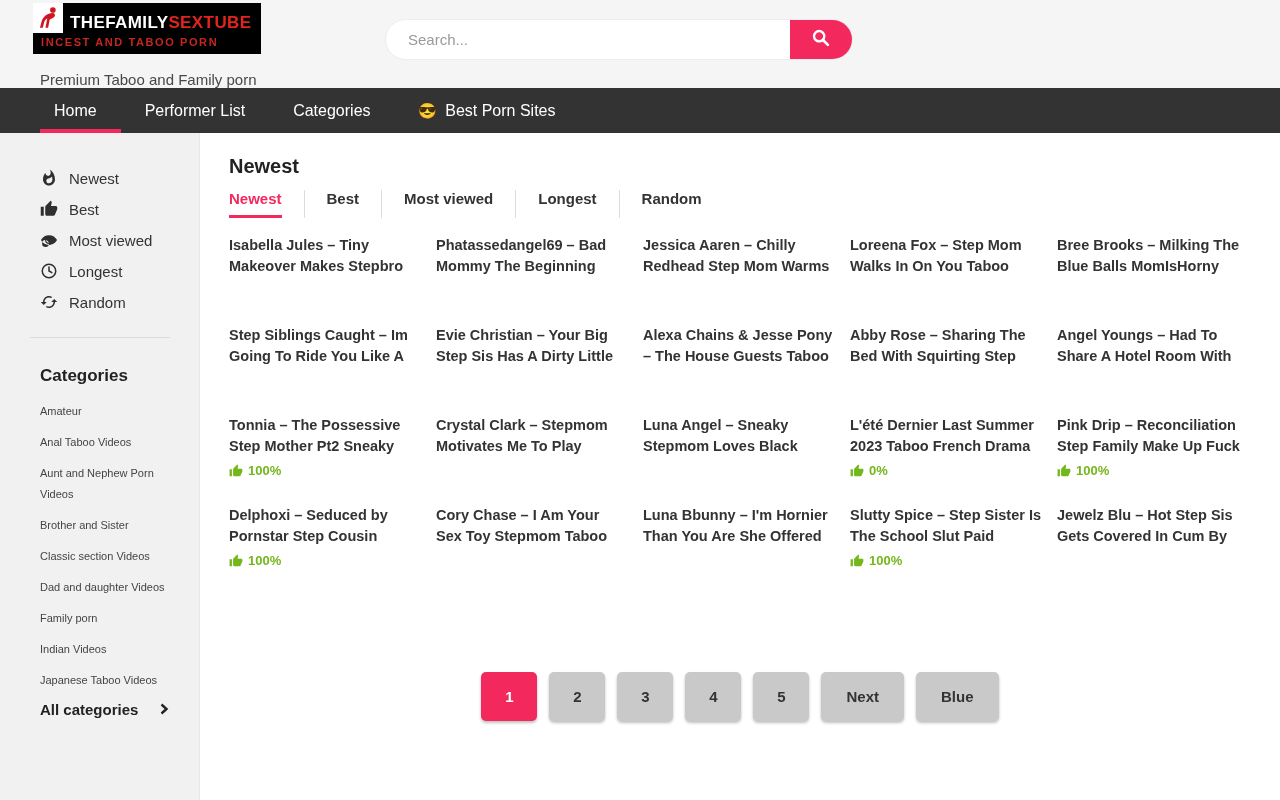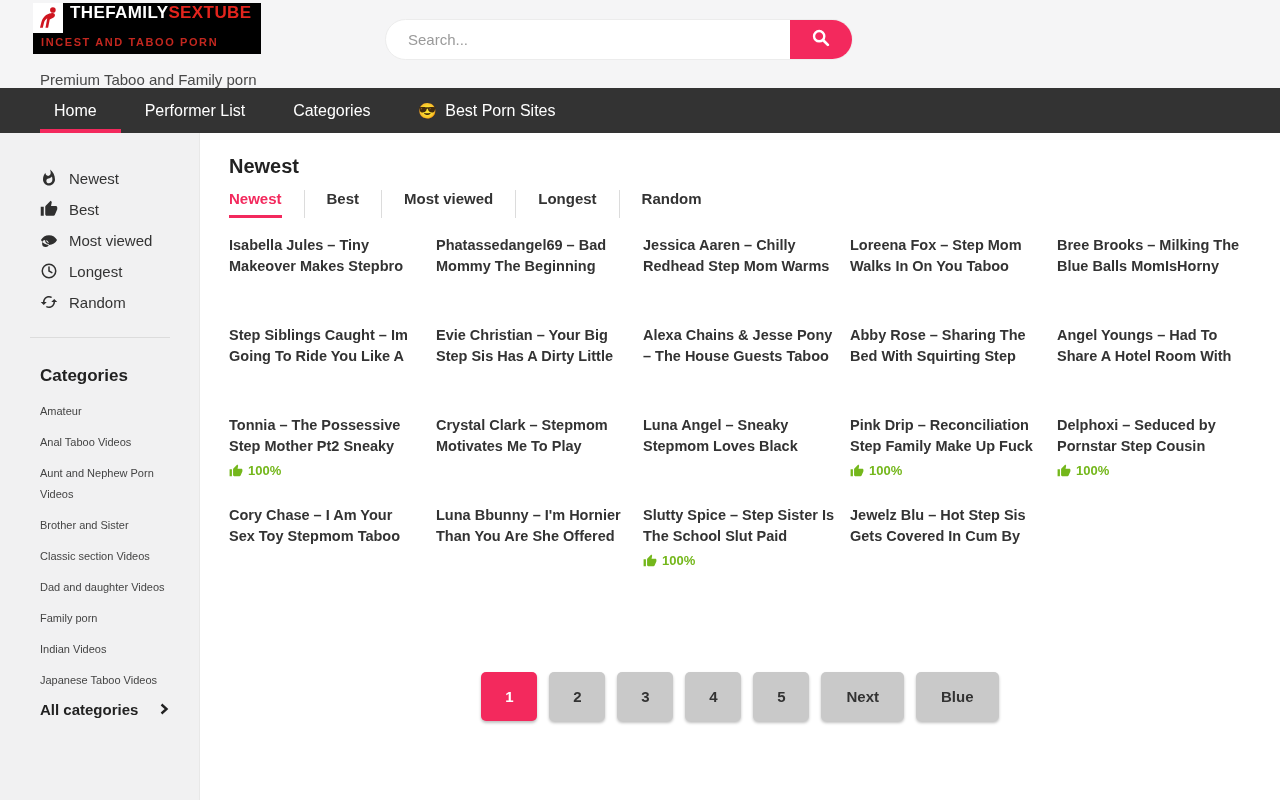--- a/index.html
+++ b/index.html
@@ -10,21 +10,21 @@
   }
   *{box-sizing:border-box;}
   html,body{margin:0;padding:0;}
   body{
     width:1280px;height:800px;overflow:hidden;background:#fff;
     font-family:"Liberation Sans",sans-serif;color:#333;
   }
   
   header{position:relative;height:88px;background:#f5f5f6;}
   .logo{position:absolute;left:33px;top:3px;background:#000;display:inline-flex;flex-direction:column;cursor:pointer;}
-  .logo-top{display:flex;align-items:flex-start;}
+  .logo-top{display:flex;align-items:flex-end;}
   .logo-mark{width:30px;height:30px;background:#fff;display:flex;align-items:center;justify-content:center;flex:0 0 30px;}
   .logo-mark svg{width:26px;height:26px;fill:#cf1520;}
   .logo-title{font-weight:bold;font-size:17px;letter-spacing:.4px;color:#fff;padding:0 10px 0 7px;white-space:nowrap;}
   .logo-title .red{color:var(--logored);}
   .logo-sub{color:#c3271f;font-weight:bold;font-size:11px;letter-spacing:1.6px;padding:3px 8px 6px 8px;white-space:nowrap;}
   .tagline{position:absolute;left:40px;top:71px;font-size:15px;color:#484848;}
   .searchbar{position:absolute;left:385px;top:19px;width:468px;height:41px;display:flex;
     background:#fff;border:1px solid #ececec;border-radius:21px;overflow:hidden;}
   .searchbar input{flex:1;border:none;outline:none;padding:0 22px;font-size:15px;color:#555;background:transparent;font-family:inherit;}
   .searchbar input::placeholder{color:#9a9a9a;}
@@ -236,20 +236,31 @@
             <span>100%</span>
           </div>
         </div>
         <div class="video-card">
           <div class="video-title">Crystal Clark – Stepmom Motivates Me To Play Better</div>
         </div>
         <div class="video-card">
           <div class="video-title">Luna Angel – Sneaky Stepmom Loves Black Taboo</div>
         </div>
         <div class="video-card">
+          <div class="video-title">L'été Dernier Last Summer 2023 Taboo French Drama</div>
+          <div class="rating">
+            <span style="display: inline-flex;">
+              <svg viewBox="0 0 24 24">
+                <path d="M1 21h4V9H1v12zm22-11c0-1.1-.9-2-2-2h-6.31l.95-4.57.03-.32c0-.41-.17-.79-.44-1.06L14.17 1 7.59 7.59C7.22 7.95 7 8.45 7 9v10c0 1.1.9 2 2 2h9c.83 0 1.54-.5 1.84-1.22l3.02-7.05c.09-.23.14-.47.14-.73v-2z"></path>
+              </svg>
+            </span>
+            <span>0%</span>
+          </div>
+        </div>
+        <div class="video-card">
           <div class="video-title">Pink Drip – Reconciliation Step Family Make Up Fuck</div>
           <div class="rating">
             <span style="display: inline-flex;">
               <svg viewBox="0 0 24 24">
                 <path d="M1 21h4V9H1v12zm22-11c0-1.1-.9-2-2-2h-6.31l.95-4.57.03-.32c0-.41-.17-.79-.44-1.06L14.17 1 7.59 7.59C7.22 7.95 7 8.45 7 9v10c0 1.1.9 2 2 2h9c.83 0 1.54-.5 1.84-1.22l3.02-7.05c.09-.23.14-.47.14-.73v-2z"></path>
               </svg>
             </span>
             <span>100%</span>
           </div>
         </div>

